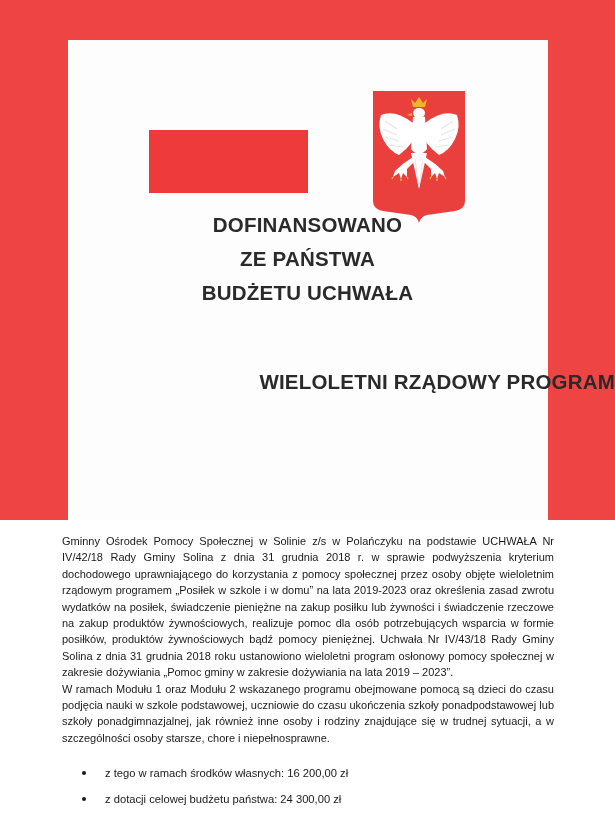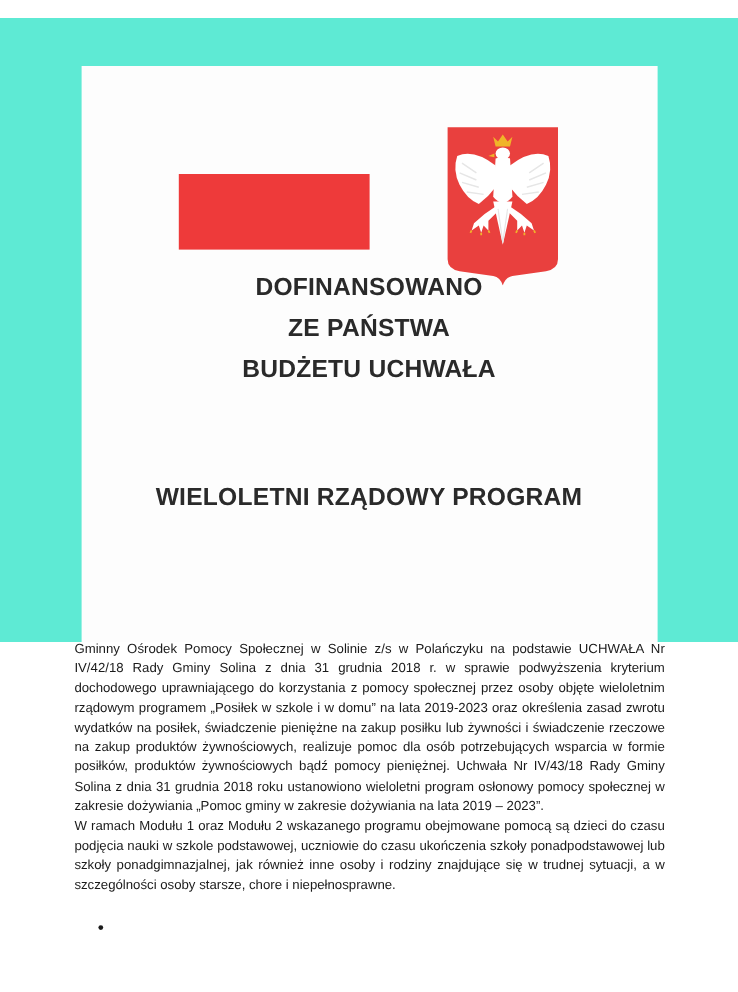--- a/index.html
+++ b/index.html
@@ -14,22 +14,21 @@
       overflow: hidden;
       font-family: "Liberation Sans", sans-serif;
       color: #222;
     }
     .poster {
       position: absolute;
       left: 0;
       top: 0;
       width: 615px;
       height: 520px;
-      background: #5eead4;
-      margin-top: 15px;
+      background: #ef4444;
     }
     .poster-ghost {
       position: absolute;
       left: 68px;
       top: 40px;
       width: 480px;
       height: 480px;
       background: #fdfdfd;
     }
     .flag-band {
@@ -137,27 +136,32 @@
     <path d="M54 68 Q64 74 72 82 L74 88 L68 84 L66 90 L64 84 L60 88 L60 80 Q56 76 52 72 Z" fill="#ffffff"></path>
     <path d="M22 88 L21 90 M30 90 L30 92 M36 88 L37 90 M74 88 L75 90 M66 90 L66 92 M60 88 L59 90" stroke="#f0b429" stroke-width="1.5"></path>
   </svg>
 
   <div class="poster-heading" style="top:215px;">
     <div class="h1-line" style="margin-bottom:14px;">DOFINANSOWANO</div>
     <div class="h1-line" style="margin-bottom:14px;">ZE PAŃSTWA</div>
     <div class="h1-line">BUDŻETU UCHWAŁA</div>
   </div>
 
-  <div class="poster-heading" style="top:390px;">
+  <div class="poster-heading" style="top:372px;text-align:right;">
     <div class="h2-line" style="margin-bottom:18px;">WIELOLETNI RZĄDOWY PROGRAM</div>
   </div>
 </div>
 
 <div class="body-text">
   <p>Gminny Ośrodek Pomocy Społecznej w Solinie z/s w Polańczyku na podstawie UCHWAŁA Nr IV/42/18 Rady Gminy Solina z dnia 31 grudnia 2018 r. w sprawie podwyższenia kryterium dochodowego uprawniającego do korzystania z pomocy społecznej przez osoby objęte wieloletnim rządowym programem „Posiłek w szkole i w domu” na lata 2019-2023 oraz określenia zasad zwrotu wydatków na posiłek, świadczenie pieniężne na zakup posiłku lub żywności i  świadczenie rzeczowe na zakup produktów żywnościowych,  realizuje pomoc dla osób potrzebujących wsparcia w formie posiłków, produktów żywnościowych bądź pomocy pieniężnej. Uchwała Nr IV/43/18 Rady Gminy Solina z dnia  31 grudnia 2018 roku ustanowiono wieloletni program osłonowy pomocy społecznej w zakresie dożywiania  „Pomoc gminy w zakresie dożywiania na lata 2019 – 2023”.</p>
   <p>W ramach Modułu 1 oraz Modułu 2 wskazanego programu obejmowane pomocą są dzieci do czasu podjęcia nauki w szkole podstawowej, uczniowie do czasu ukończenia szkoły ponadpodstawowej lub szkoły ponadgimnazjalnej, jak również inne osoby i rodziny znajdujące się w trudnej sytuacji, a w szczególności osoby starsze, chore i niepełnosprawne.</p>
 </div>
 
 <ul class="bullets">
   <li>
     <span class="bullet-dot"></span>
+    <span>z tego w ramach środków własnych: 16 200,00 zł</span>
+  </li>
+  <li>
+    <span class="bullet-dot"></span>
+    <span>z dotacji celowej budżetu państwa: 24 300,00 zł</span>
   </li>
 </ul>
 
 </body></html>

